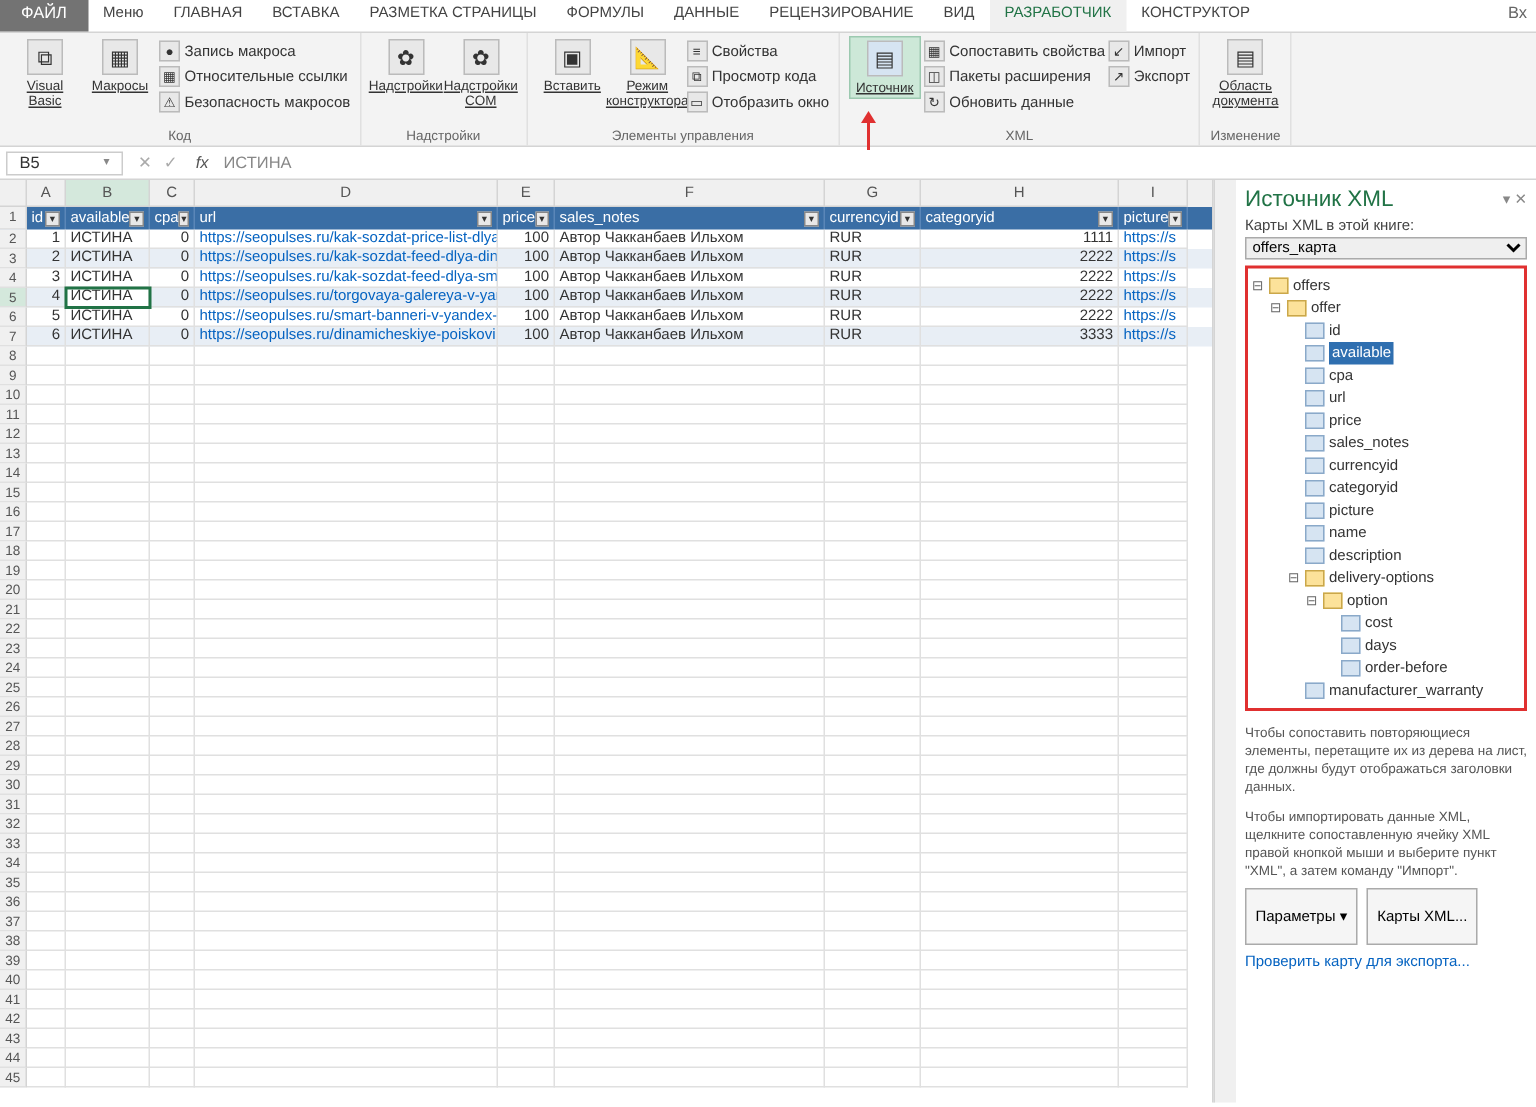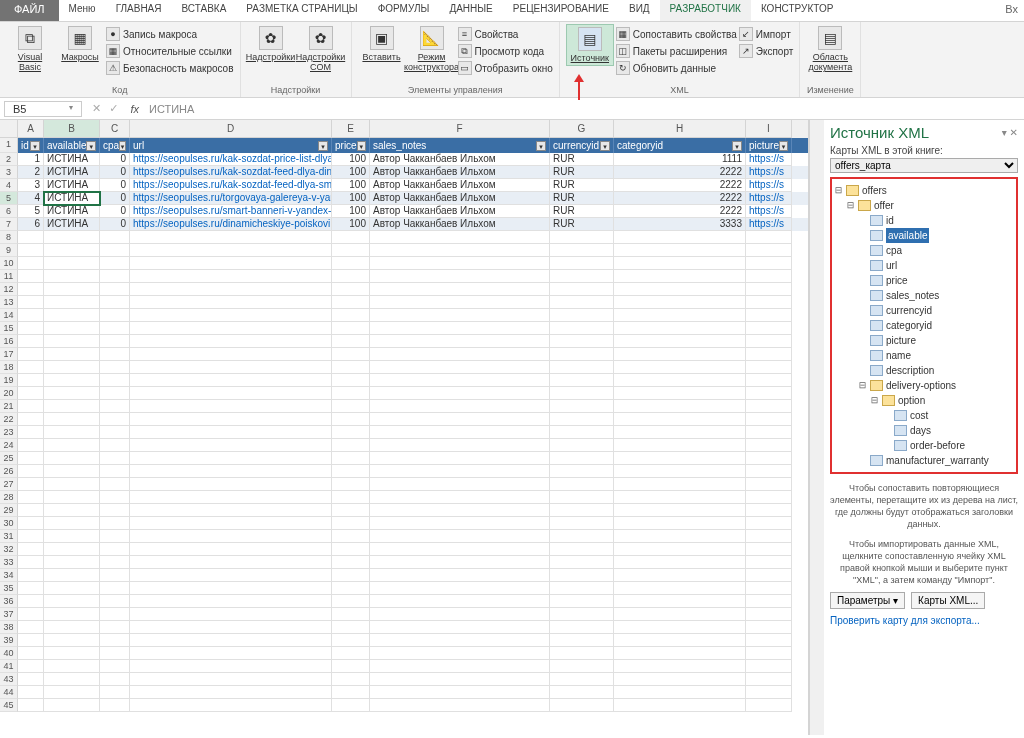--- a/index.html
+++ b/index.html
@@ -71,23 +71,23 @@
 .xmlpanel .sub { font-size: 10px; color: #444; margin-top: 4px; }
 .xmlpanel select { width: 100%; font-size: 10px; margin: 2px 0 4px; border: 1px solid #aaa; }
 .tree { border: 2px solid #e03030; padding: 4px 2px; font-size: 10px; flex: 0 0 auto; }
 .tree .node { display: flex; align-items: center; gap: 3px; padding: 0; line-height: 15px; cursor: pointer; }
 .tree .node .exp { width: 9px; font-size: 9px; color: #666; text-align:center; }
 .tree .node .fico { width: 13px; height: 11px; background: #fce29a; border: 1px solid #caa74a; }
 .tree .node .eico { width: 13px; height: 11px; background: #d6e4f2; border: 1px solid #8aa9c9; }
 .tree .node .lbl { }
 .tree .node.sel .lbl { background: #2f6fb0; color: #fff; padding: 0 2px; }
 .tree .ind1{padding-left:12px} .tree .ind2{padding-left:24px} .tree .ind3{padding-left:36px} .tree .ind4{padding-left:48px}
-.hint { font-size: 9px; color: #555; margin-top: 8px; line-height: 12px; text-align: center; }
+.hint { font-size: 9px; color: #555; margin-top: 8px; line-height: 12px; }
 .pbtns { display: flex; gap: 6px; margin-top: 6px; }
-.pbtns button { font-size: 10px; padding: 2px 6px; border: 1px solid #aaa; background: #f5f5f5; cursor: pointer; }
+.pbtns button { font-size: 10px; padding: 12px 6px; border: 1px solid #aaa; background: #f5f5f5; cursor: pointer; }
 .verify { color: #0563c1; font-size: 10px; margin-top: 6px; cursor: pointer; }
 
 
 .arrow { position: absolute; left: 578px; top: 80px; width: 2px; height: 20px; background: #e03030; }
 .arrow::before { content: ""; position: absolute; top: -6px; left: -4px; border-left: 5px solid transparent; border-right: 5px solid transparent; border-bottom: 8px solid #e03030; }
 </style>
 </head>
 <body>
 
 <div class="tabbar">
@@ -747,20 +747,32 @@
           <div class="cell wB"></div>
           <div class="cell wC"></div>
           <div class="cell wD"></div>
           <div class="cell wE"></div>
           <div class="cell wF"></div>
           <div class="cell wG"></div>
           <div class="cell wH"></div>
           <div class="cell wI"></div>
         </div>
         <div class="row">
+          <div class="rowhdr">42</div>
+          <div class="cell wA"></div>
+          <div class="cell wB"></div>
+          <div class="cell wC"></div>
+          <div class="cell wD"></div>
+          <div class="cell wE"></div>
+          <div class="cell wF"></div>
+          <div class="cell wG"></div>
+          <div class="cell wH"></div>
+          <div class="cell wI"></div>
+        </div>
+        <div class="row">
           <div class="rowhdr">43</div>
           <div class="cell wA"></div>
           <div class="cell wB"></div>
           <div class="cell wC"></div>
           <div class="cell wD"></div>
           <div class="cell wE"></div>
           <div class="cell wF"></div>
           <div class="cell wG"></div>
           <div class="cell wH"></div>
           <div class="cell wI"></div>

